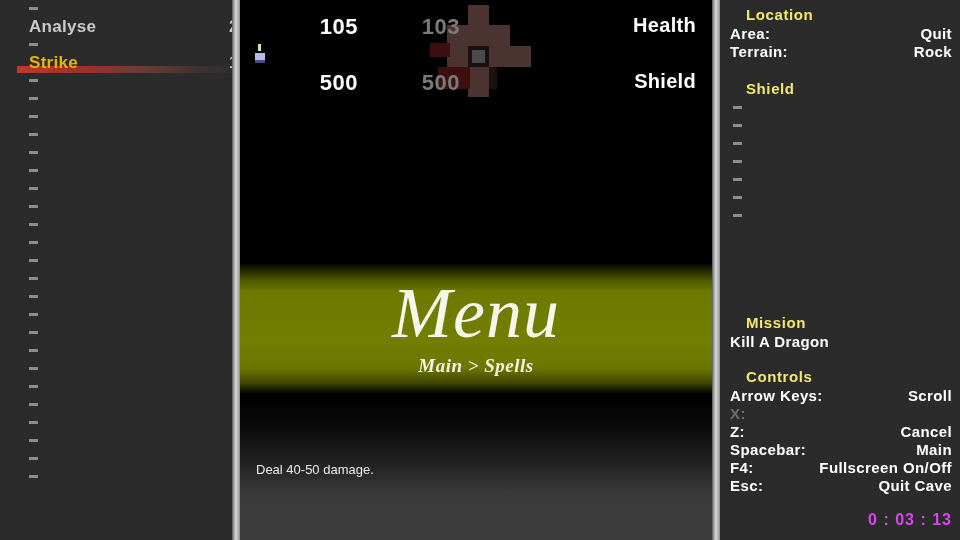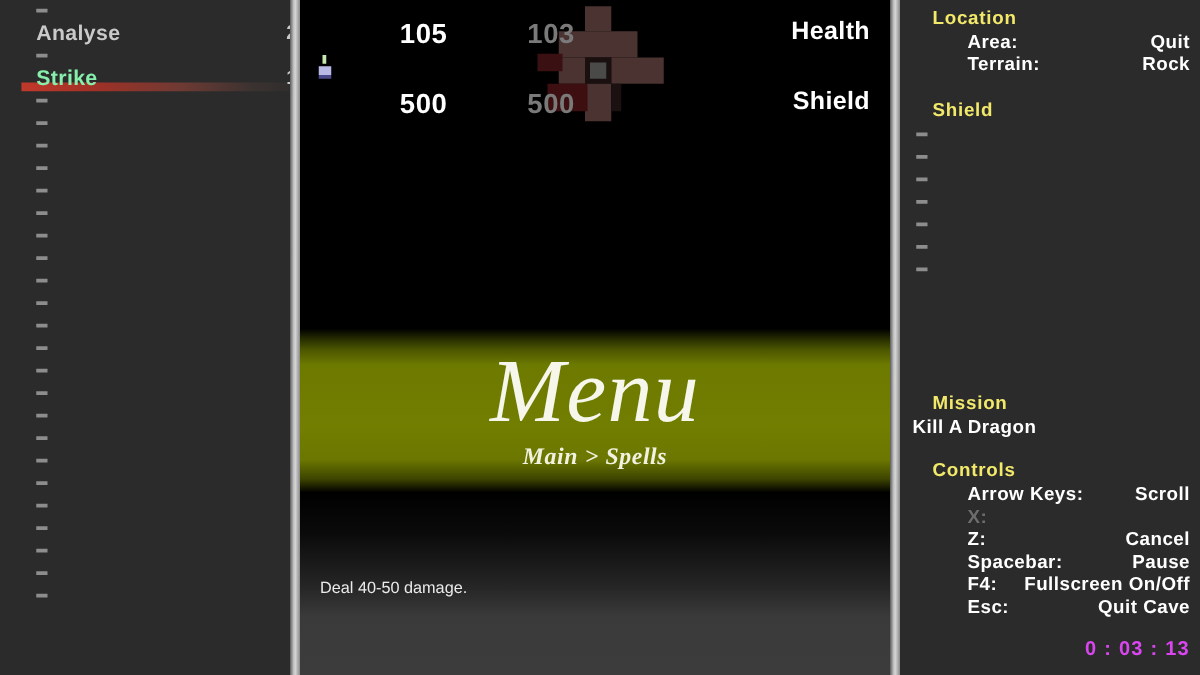--- a/index.html
+++ b/index.html
@@ -46,21 +46,21 @@
   .spell-name {
     position: absolute;
     left: 12px; top: -2px;
     font-size: 17px;
     font-weight: bold;
     letter-spacing: 0.3px;
     color: #c9c9c9;
     line-height: 22px;
     white-space: nowrap;
   }
-  .spell-name.active { color: #86efac; }
+  .spell-name.active { color: #eab308; }
   .spell-cost {
     position: absolute;
     right: 11px; top: -2px;
     font-size: 16px;
     font-weight: bold;
     color: #c9c9c9;
     line-height: 22px;
   }
   .spell-highlight {
     position: absolute;
@@ -206,21 +206,20 @@
   }
   .info-row { position: absolute; left: 0; width: 240px; height: 18px; }
   .info-key {
     position: absolute;
     left: 10px; top: 0;
     font-size: 15px;
     font-weight: bold;
     color: #ffffff;
     letter-spacing: 0.4px;
     line-height: 18px;
-    margin-left: 44px;
   }
   .info-key.dim { color: #6d6d6d; }
   .info-val {
     position: absolute;
     right: 8px; top: 0;
     font-size: 15px;
     font-weight: bold;
     color: #ffffff;
     letter-spacing: 0.4px;
     line-height: 18px;
@@ -427,21 +426,21 @@
         <div class="info-row" style="top: 405px;">
           <span class="info-key dim">X:</span>
           <span class="info-val"></span>
         </div>
         <div class="info-row" style="top: 423px;">
           <span class="info-key">Z:</span>
           <span class="info-val">Cancel</span>
         </div>
         <div class="info-row" style="top: 441px;">
           <span class="info-key">Spacebar:</span>
-          <span class="info-val">Pause</span>
+          <span class="info-val">Main</span>
         </div>
         <div class="info-row" style="top: 459px;">
           <span class="info-key">F4:</span>
           <span class="info-val">Fullscreen On/Off</span>
         </div>
         <div class="info-row" style="top: 477px;">
           <span class="info-key">Esc:</span>
           <span class="info-val">Quit Cave</span>
         </div>
       </div>

